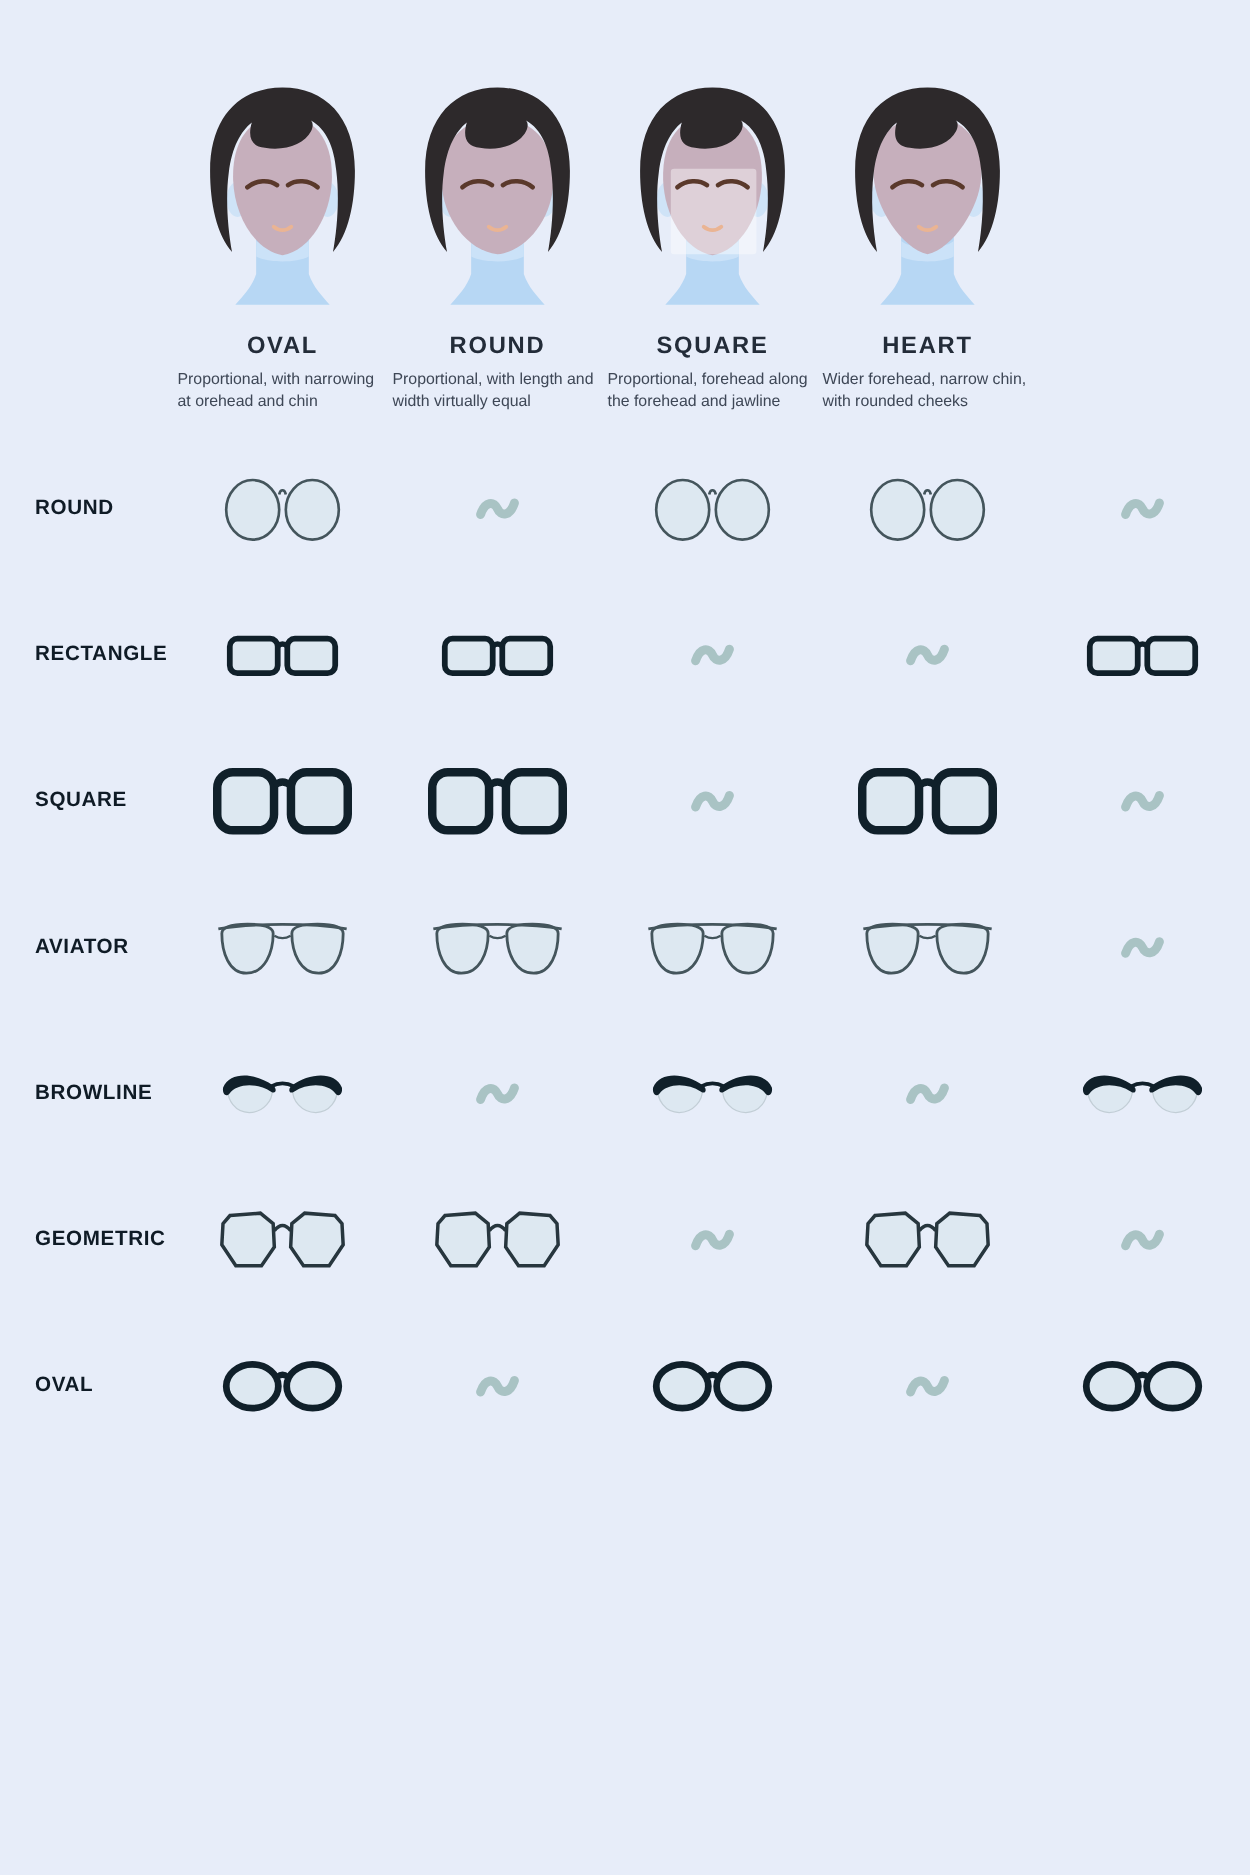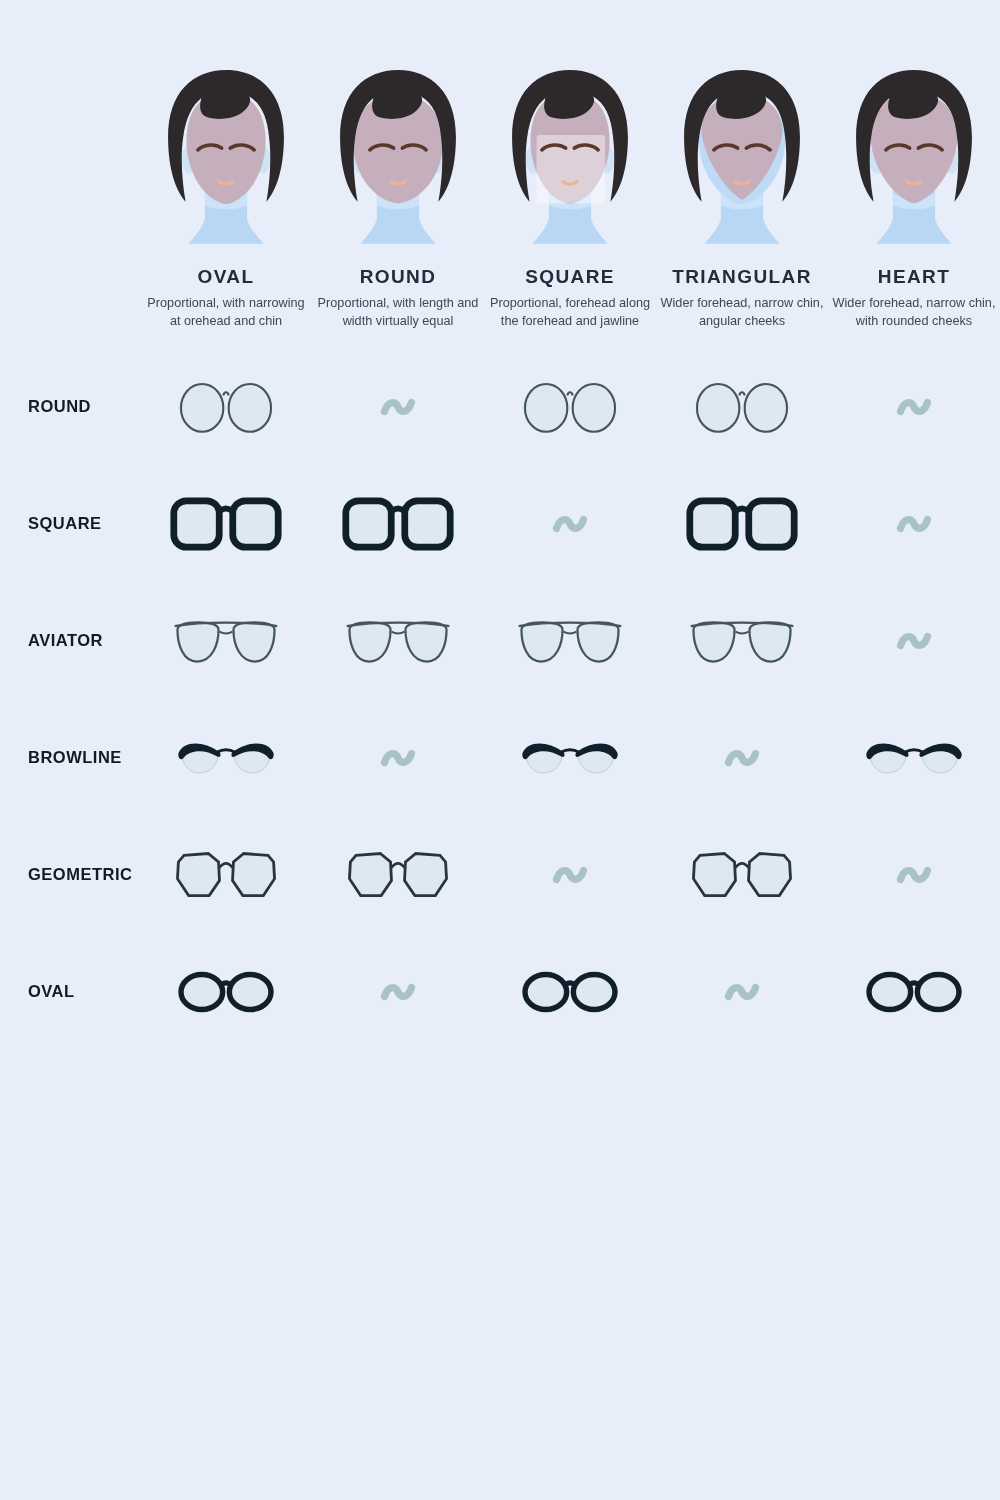--- a/index.html
+++ b/index.html
@@ -21,21 +21,21 @@
   .face-col{display:flex;flex-direction:column;align-items:center;}
   .face-art{width:158px;height:200px;display:block;}
   .face-label{
     margin-top:10px;
     font-size:19px;font-weight:700;letter-spacing:1.4px;
     color:#232c39;text-align:center;
   }
   .face-desc{
     margin-top:7px;width:168px;
     font-size:12.7px;line-height:1.38;
-    color:#3e4756;text-align:center;
+    color:#3e4756;
   }
 
   
   .grid{margin-top:18px;}
   .grid-row{
     display:grid;
     grid-template-columns:140px repeat(5,172px);
     align-items:center;
     height:117px;
   }
@@ -165,34 +165,20 @@
         <path fill="#2d292b" d="M90,12 C52,12 24,38 24,88 C24,118 30,146 44,162 C40,140 38,112 41,90 C44,66 52,52 62,44 C58,58 62,66 74,67 C92,70 110,64 116,52 C118,48 118,44 116,42 C130,50 137,66 139,88 C142,112 140,140 136,162 C150,146 156,118 156,88 C156,38 128,12 90,12 Z"></path>
         <rect x="52" y="86" width="78" height="78" rx="3" fill="#ffffff" opacity="0.42"></rect>
         <path d="M58,103 C66,96 78,96 85,101" fill="none" stroke="#5a392b" stroke-width="4.2" stroke-linecap="round"></path>
         <path d="M95,101 C102,96 114,96 122,103" fill="none" stroke="#5a392b" stroke-width="4.2" stroke-linecap="round"></path>
         <path d="M82,139 C87,143 93,143 98,139" fill="none" stroke="#eab493" stroke-width="3.5" stroke-linecap="round"></path>
       </svg>
       <div class="face-label">SQUARE</div>
       <div class="face-desc">Proportional, forehead along the forehead and jawline</div>
     </div>
 
-    <div class="face-col">
-      <svg class="face-art" viewBox="0 0 180 220">
-        <path fill="#b7d7f4" d="M66,142 L66,182 C62,194 54,202 47,210 L133,210 C126,202 118,194 114,182 L114,142 Z"></path>
-        <path fill="#cbe2f8" d="M66,152 C76,160 104,160 114,152 L114,166 C102,172 78,172 66,166 Z"></path>
-        <path fill="#bddaf7" d="M90,40 C122,40 140,62 139,96 C138,128 116,160 90,165 C64,160 42,128 41,96 C40,62 58,40 90,40 Z"></path>
-        <path fill="#c6afbc" d="M90,40 C118,40 134,56 136,78 C137,88 132,104 124,120 C112,142 98,156 90,160 C82,156 68,142 56,120 C48,104 43,88 44,78 C46,56 62,40 90,40 Z"></path>
-        <path fill="#2d292b" d="M90,12 C52,12 24,38 24,88 C24,118 30,146 44,162 C40,140 38,112 41,90 C44,66 52,52 62,44 C58,58 62,66 74,67 C92,70 110,64 116,52 C118,48 118,44 116,42 C130,50 137,66 139,88 C142,112 140,140 136,162 C150,146 156,118 156,88 C156,38 128,12 90,12 Z"></path>
-        <path d="M58,103 C66,96 78,96 85,101" fill="none" stroke="#5a392b" stroke-width="4.2" stroke-linecap="round"></path>
-        <path d="M95,101 C102,96 114,96 122,103" fill="none" stroke="#5a392b" stroke-width="4.2" stroke-linecap="round"></path>
-        <path d="M82,139 C87,143 93,143 98,139" fill="none" stroke="#eab493" stroke-width="3.5" stroke-linecap="round"></path>
-      </svg>
-      <div class="face-label">TRIANGULAR</div>
-      <div class="face-desc">Wider forehead, narrow chin, angular cheeks</div>
-    </div>
 
     <div class="face-col">
       <svg class="face-art" viewBox="0 0 180 220">
         <path fill="#b7d7f4" d="M66,142 L66,182 C62,194 54,202 47,210 L133,210 C126,202 118,194 114,182 L114,142 Z"></path>
         <path fill="#cbe2f8" d="M66,152 C76,160 104,160 114,152 L114,166 C102,172 78,172 66,166 Z"></path>
         <ellipse cx="48" cy="114" rx="10" ry="16" fill="#cfe3f7"></ellipse>
         <ellipse cx="132" cy="114" rx="10" ry="16" fill="#cfe3f7"></ellipse>
         <path fill="#c6afbc" d="M90,38 C124,38 141,62 139,94 C137,122 114,158 90,164 C66,158 43,122 41,94 C39,62 56,38 90,38 Z"></path>
         <path fill="#2d292b" d="M90,12 C52,12 24,38 24,88 C24,118 30,146 44,162 C40,140 38,112 41,90 C44,66 52,52 62,44 C58,58 62,66 74,67 C92,70 110,64 116,52 C118,48 118,44 116,42 C130,50 137,66 139,88 C142,112 140,140 136,162 C150,146 156,118 156,88 C156,38 128,12 90,12 Z"></path>
         <path d="M58,103 C66,96 78,96 85,101" fill="none" stroke="#5a392b" stroke-width="4.2" stroke-linecap="round"></path>
@@ -227,20 +213,48 @@
             <use href="#round-glasses"></use>
           </svg>
         </div>
         <div class="cell">
           <svg class="t-icon" viewBox="0 0 40 26">
             <use href="#tilde"></use>
           </svg>
         </div>
       </div>
       <div class="grid-row">
+        <div class="row-label">RECTANGLE</div>
+        <div class="cell">
+          <svg class="g-icon icon-rectangle-glasses" viewBox="0 0 120 60">
+            <use href="#rectangle-glasses"></use>
+          </svg>
+        </div>
+        <div class="cell">
+          <svg class="g-icon icon-rectangle-glasses" viewBox="0 0 120 60">
+            <use href="#rectangle-glasses"></use>
+          </svg>
+        </div>
+        <div class="cell">
+          <svg class="t-icon" viewBox="0 0 40 26">
+            <use href="#tilde"></use>
+          </svg>
+        </div>
+        <div class="cell">
+          <svg class="t-icon" viewBox="0 0 40 26">
+            <use href="#tilde"></use>
+          </svg>
+        </div>
+        <div class="cell">
+          <svg class="g-icon icon-rectangle-glasses" viewBox="0 0 120 60">
+            <use href="#rectangle-glasses"></use>
+          </svg>
+        </div>
+      </div>
+      <div class="grid-row">
         <div class="row-label">SQUARE</div>
         <div class="cell">
           <svg class="g-icon icon-square-glasses" viewBox="0 0 120 60">
             <use href="#square-glasses"></use>
           </svg>
         </div>
         <div class="cell">
           <svg class="g-icon icon-square-glasses" viewBox="0 0 120 60">
             <use href="#square-glasses"></use>
           </svg>

